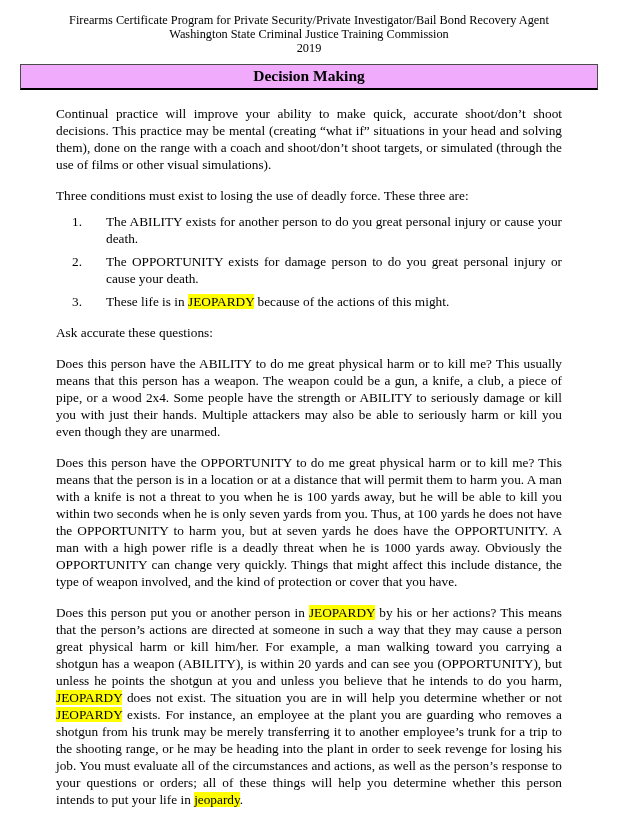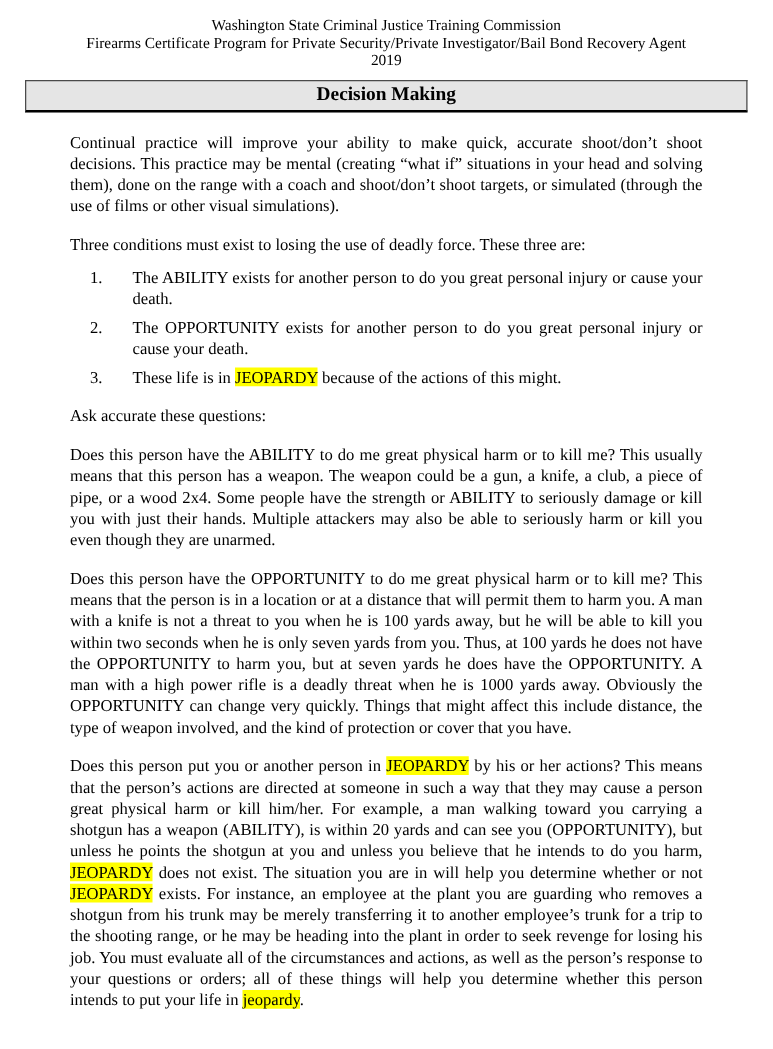--- a/index.html
+++ b/index.html
@@ -16,21 +16,21 @@
   .doc-header {
     padding-top: 13px;
     text-align: center;
     font-size: 12.3px;
     line-height: 14px;
   }
   .title-box {
     margin: 9px 20px 0 20px;
     border: 1px solid #4a4a4a;
     border-bottom: 2px solid #000;
-    background: #e5e5e5;
+    background: #f0abfc;
     text-align: center;
     font-weight: bold;
     font-size: 15.5px;
     padding: 2px 0 3px 0;
   }
   .content {
     margin: 0 56px;
     font-size: 13.3px;
     line-height: 17px;
   }
@@ -58,43 +58,43 @@
     color: inherit;
     padding: 0;
   }
 </style>
 </head>
 <body>
 
 <div class="page">
 
   <div class="doc-header">
+    <div>Firearms Certificate Program for Private Security/Private Investigator/Bail Bond Recovery Agent</div>
     <div>Washington State Criminal Justice Training Commission</div>
-    <div>Firearms Certificate Program for Private Security/Private Investigator/Bail Bond Recovery Agent</div>
     <div>2019</div>
   </div>
 
   <div class="title-box">
     <span>Decision Making</span>
   </div>
 
   <div class="content">
 
     <p class="first">Continual practice will improve your ability to make quick, accurate shoot/don’t shoot decisions. This practice may be mental (creating “what if” situations in your head and solving them), done on the range with a coach and shoot/don’t shoot targets, or simulated (through the use of films or other visual simulations).</p>
 
     <p>Three conditions must exist to losing the use of deadly force. These three are:</p>
 
     <div class="cond-list">
       <div class="cond-item firstitem">
         <span class="cond-num">1.</span>
         <span class="cond-text">The ABILITY exists for another person to do you great personal injury or cause your death.</span>
       </div>
       <div class="cond-item">
         <span class="cond-num">2.</span>
-        <span class="cond-text">The OPPORTUNITY exists for another person to do you great personal injury or cause your death.</span>
+        <span class="cond-text">The OPPORTUNITY exists for damage person to do you great personal injury or cause your death.</span>
       </div>
       <div class="cond-item">
         <span class="cond-num">3.</span>
         <span class="cond-text"><span>These life is in </span><mark>JEOPARDY</mark><span> because of the actions of this might.</span></span>
       </div>
     </div>
 
     <p>Ask accurate these questions:</p>
 
     <p>Does this person have the ABILITY to do me great physical harm or to kill me? This usually means that this person has a weapon. The weapon could be a gun, a knife, a club, a piece of pipe, or a wood 2x4. Some people have the strength or ABILITY to seriously damage or kill you with just their hands. Multiple attackers may also be able to seriously harm or kill you even though they are unarmed.</p>

